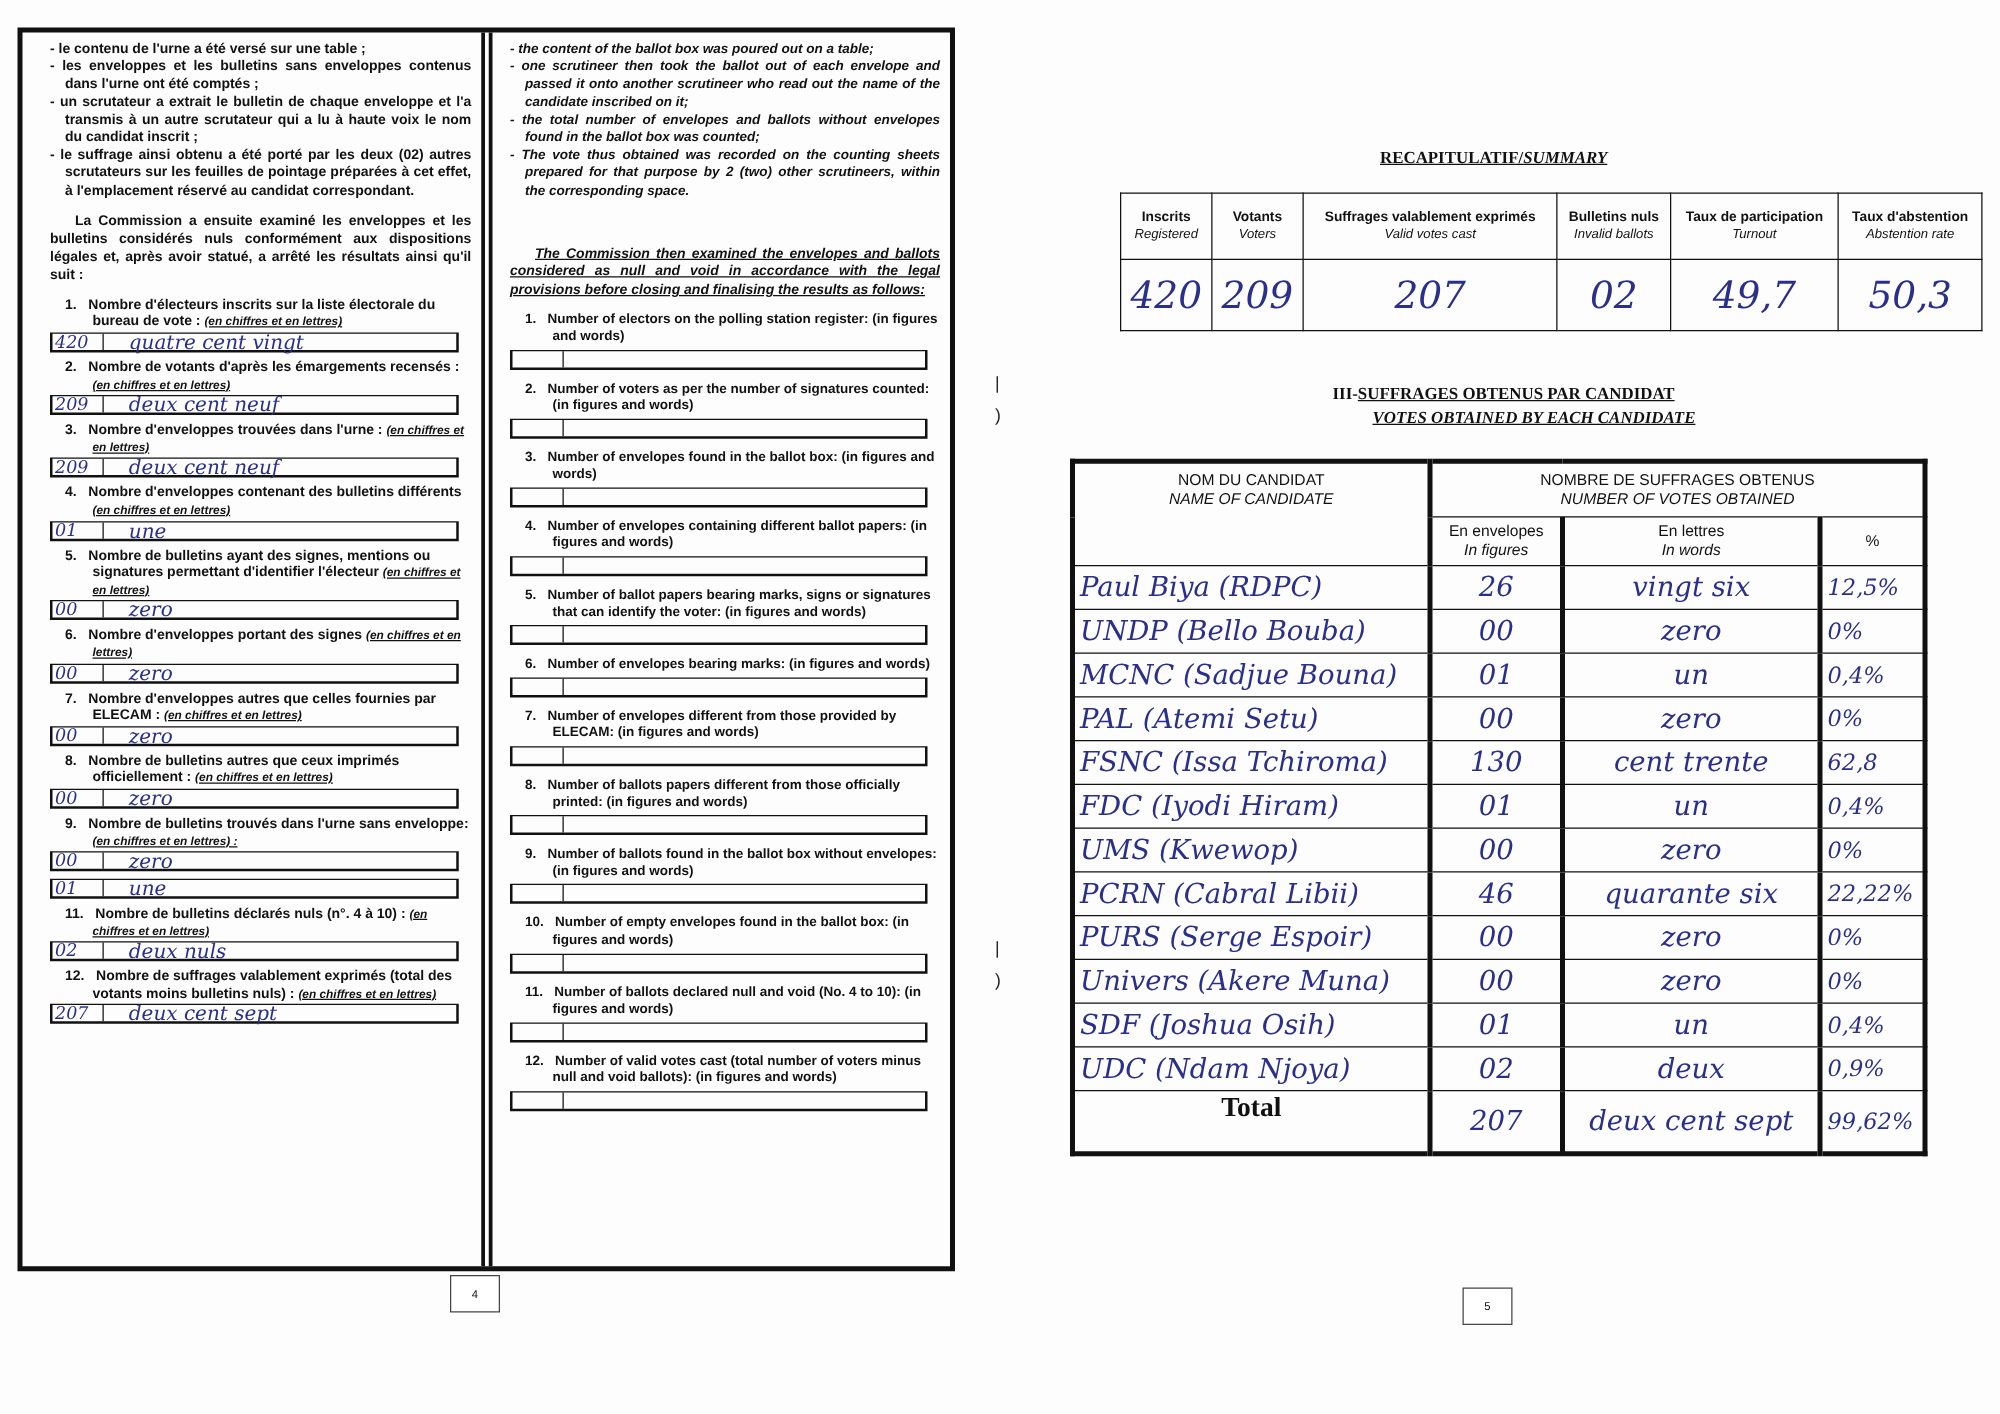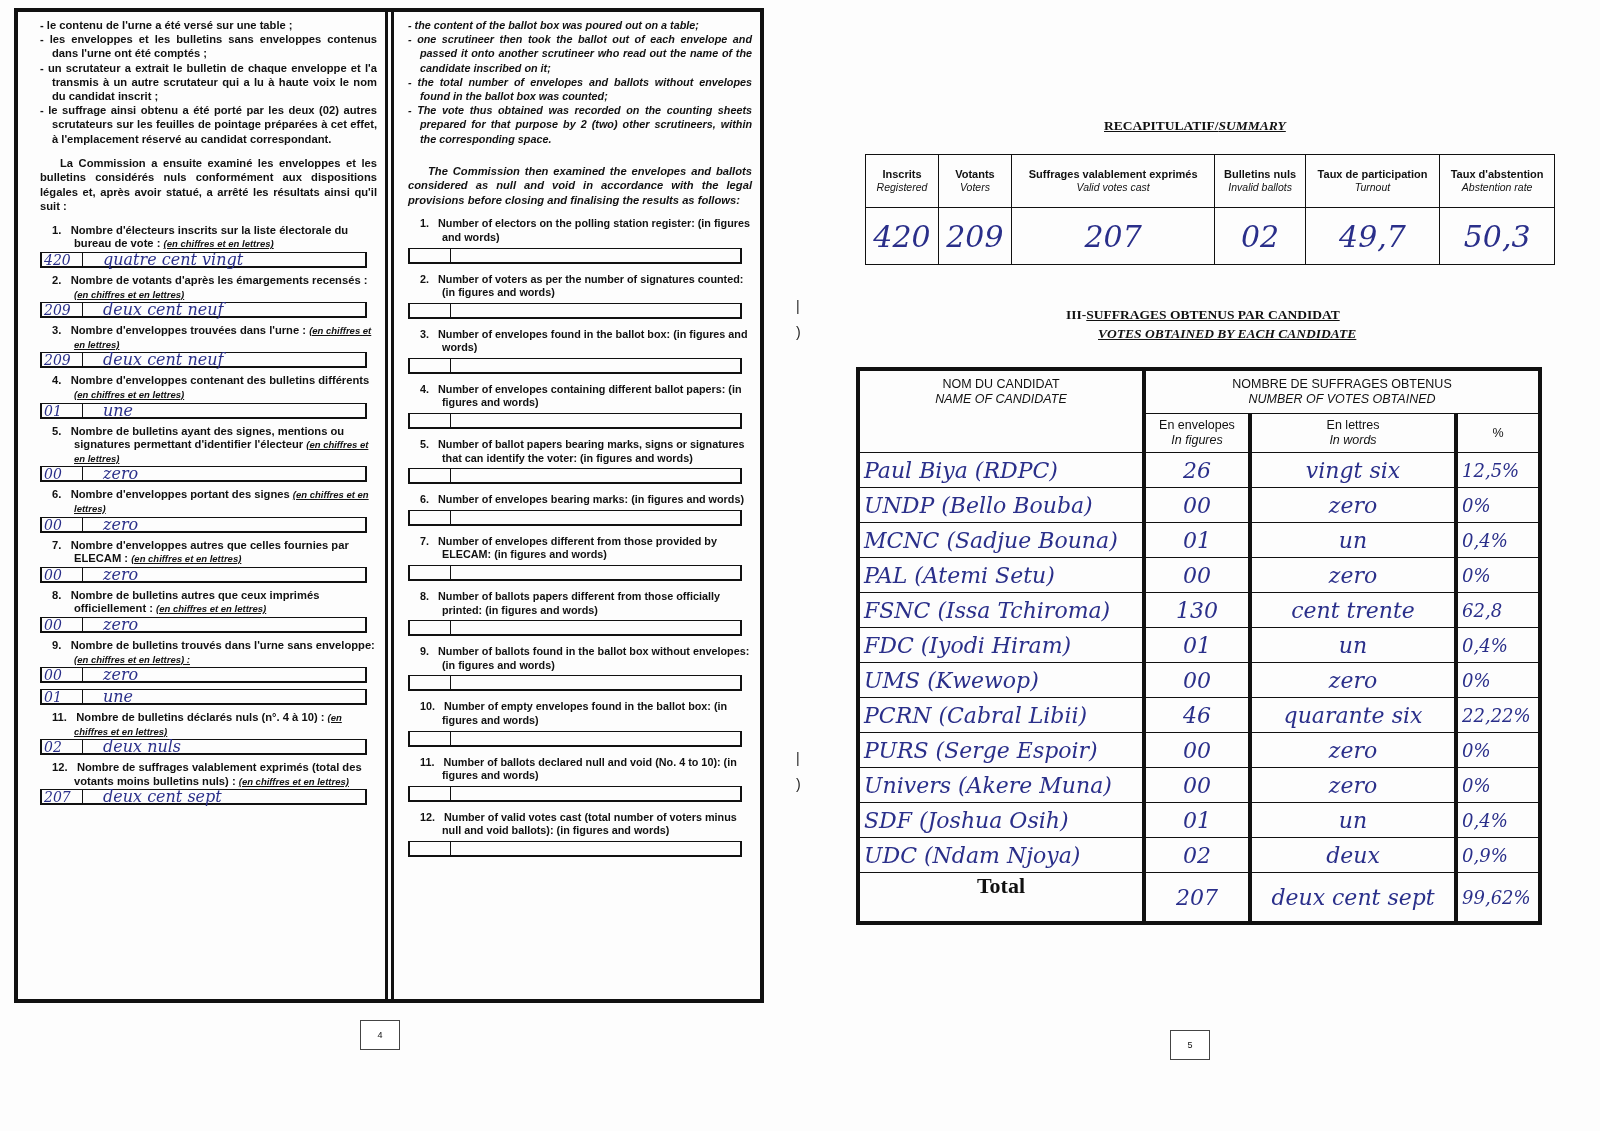--- a/index.html
+++ b/index.html
@@ -3,50 +3,50 @@
 <meta charset="utf-8">
 <style>
   html, body { margin:0; padding:0; }
   body {
     width:1600px; height:1131px; background:#fdfdfd; position:relative; overflow:hidden;
     font-family:"Liberation Sans", sans-serif; color:#111;
   }
   .hand { font-family:"DejaVu Serif", serif; font-style:italic; color:#2a2f8a; }
   
   .left-frame {
-    position:absolute; left:14px; top:8px; width:750px; height:995px;
+    position:absolute; left:14px; top:22px; width:750px; height:995px;
     border:4px solid #111; box-sizing:border-box; display:flex;
   }
   .col { position:relative; box-sizing:border-box; height:100%; }
   .col-fr { width:370px; padding:6px 8px 0 22px; border-right:3px solid #111; }
   .col-en { flex:1; padding:6px 8px 0 14px; border-left:3px solid #111; margin-left:3px; }
   .bullets { margin:0; padding:0; list-style:none; font-size:11.2px; line-height:14.2px; font-weight:bold; }
   .col-en .bullets { font-style:italic; font-weight:600; font-size:10.8px; }
   .bullets li { padding-left:12px; text-indent:-12px; text-align:justify; }
   .intro { font-size:11.2px; line-height:14.5px; font-weight:bold; text-align:justify; text-indent:20px; margin:10px 0 10px 0; }
-  .col-en .intro { font-style:italic; font-weight:600; margin-top:18px; }
+  .col-en .intro { font-style:italic; font-weight:600; margin-top:36px;text-decoration:underline; }
   .item { position:relative; margin-bottom:0; }
   .item-label { font-size:11.2px; line-height:13.6px; font-weight:bold; padding-left:34px; text-indent:-22px; }
   .col-en .item-label { font-weight:600; font-size:10.8px; }
   .item-label .sub { font-style:italic; font-size:9.5px; text-decoration:underline; font-weight:bold; }
   .answer-box {
     height:16px; border:2px solid #111; border-top-width:1.5px; box-sizing:border-box; display:flex;
     margin:1px 10px 6px 0;
   }
   .answer-box .fig { width:38px; border-right:1.5px solid #111; font-size:14px; line-height:14px; overflow:hidden; padding-left:2px; }
   .answer-box .words { flex:1; font-size:16px; line-height:14px; padding-left:20px; white-space:nowrap; overflow:visible; }
   .page-num {
     position:absolute; width:38px; height:28px; border:1px solid #444; font-size:9px;
     display:flex; align-items:center; justify-content:center; background:#fff;
   }
   
   .rtitle { position:absolute; font-family:"Liberation Serif", serif; font-weight:bold; text-decoration:underline; font-size:13.5px; }
   .rtitle i { font-style:italic; }
   table { border-collapse:collapse; position:absolute; }
-  .summary { left:865px; top:154px; width:690px; height:110px; }
+  .summary { left:896px; top:154px; width:690px; height:110px; }
   .summary td { border:1.5px solid #111; text-align:center; vertical-align:middle; padding:0 2px; }
   .summary .hdr { font-size:11px; line-height:13px; font-weight:bold; height:52px; }
   .summary .hdr i { font-weight:normal; font-size:10.5px; }
   .summary .val { font-size:30px; height:56px; }
   .results { left:856px; top:367px; width:686px; border:4px solid #111; }
   .results td { border:1.5px solid #111; }
   .results .h1 { text-align:center; font-size:12.5px; line-height:15px; }
   .results .h1 i { font-size:12.5px; }
   .results .h2 { text-align:center; font-size:12.5px; line-height:15px; height:36px; }
   .results .row td { height:34px; font-size:22px; vertical-align:middle; padding:0 4px; white-space:nowrap; }

